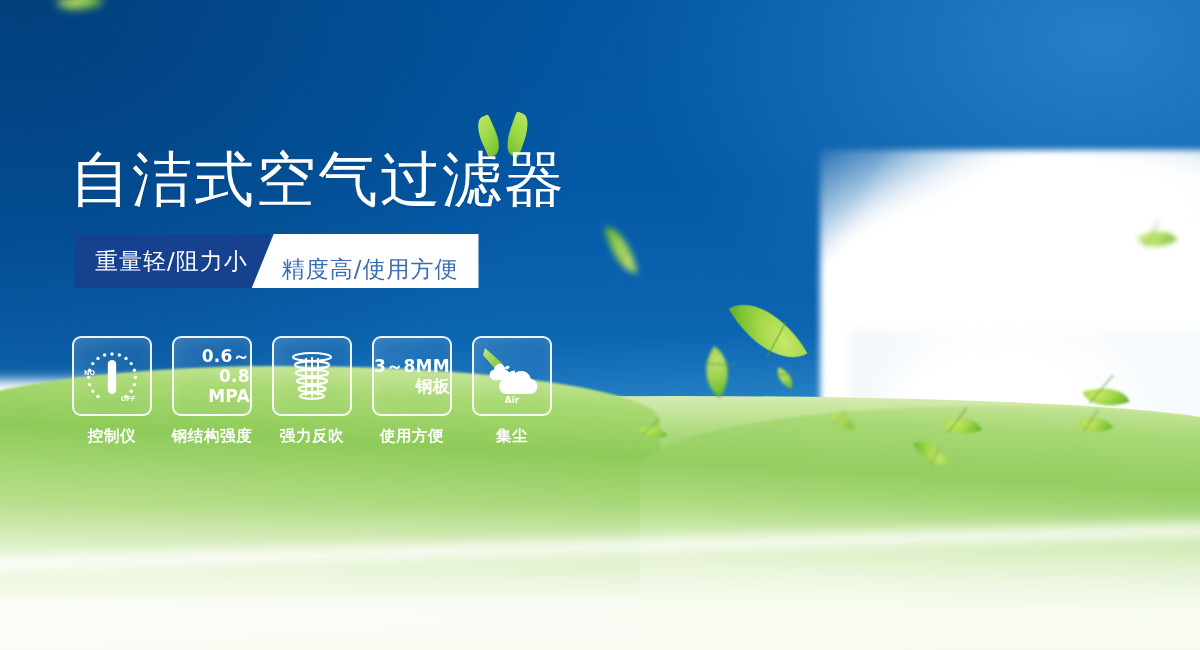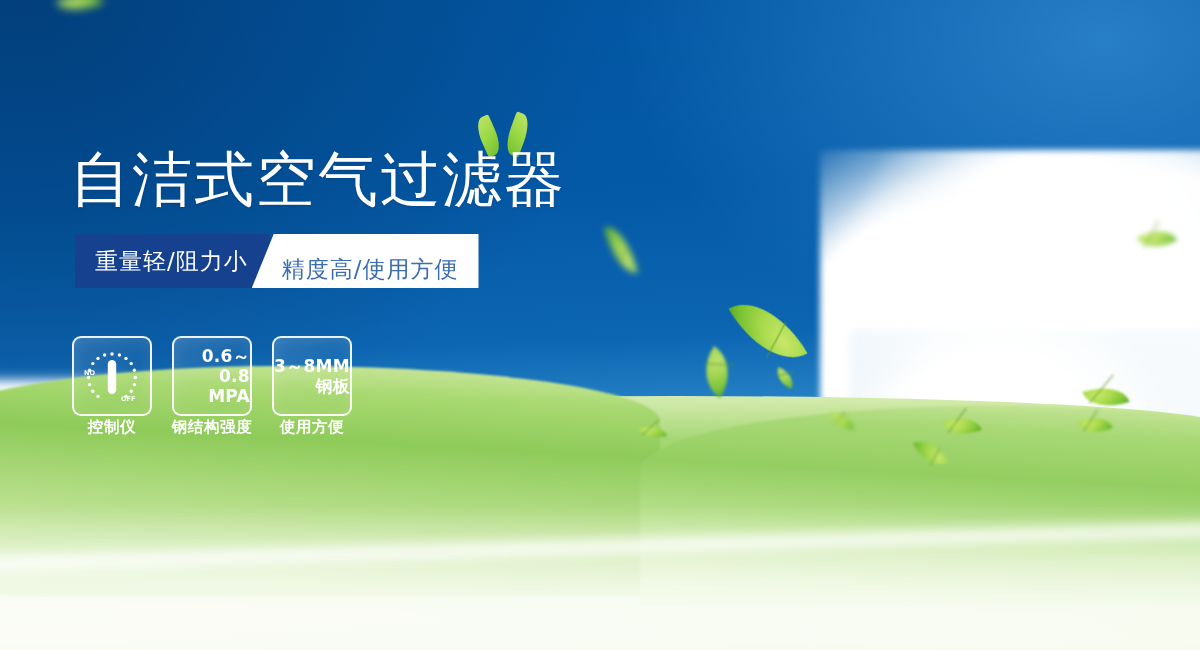--- a/index.html
+++ b/index.html
@@ -150,21 +150,21 @@
   .feature { width:80px; display:flex; flex-direction:column; align-items:center; }
   .feature-box {
     width:80px; height:80px; border:2px solid rgba(255,255,255,.92); border-radius:9px;
     background:linear-gradient(150deg, rgba(255,255,255,.14) 0%, rgba(255,255,255,.03) 55%, rgba(255,255,255,0) 100%);
     display:flex; flex-direction:column; align-items:center; justify-content:center;
     color:#ffffff; box-shadow:inset 0 0 16px rgba(255,255,255,.10);
   }
   .feature-text { text-align:right; line-height:1.18; font-size:17px; letter-spacing:.3px;
                   font-family:"DejaVu Sans","Liberation Sans",sans-serif; }
   .feature-text .ln2 { display:block;padding-left:10px; }
-  .feature-label { margin-top:1px; font-size:15.5px; color:#ffffff; white-space:nowrap; letter-spacing:.6px;
+  .feature-label { margin-top:10px; font-size:15.5px; color:#ffffff; white-space:nowrap; letter-spacing:.6px;
                    font-family:"DejaVu Sans","Liberation Sans",sans-serif; }
   .feature-icon { width:62px; height:62px; }
 </style>
 </head>
 <body>
 
 <div id="banner">
 
   <div class="cloudgroup" id="cloud-topright"></div>
   <div class="cloudgroup" id="cloud-midright"></div>
@@ -241,27 +241,68 @@
       <div class="feature">
         <div class="feature-box">
           <div class="feature-text">
             <span>0.6～0.8</span>
             <span class="ln2">MPA</span>
           </div>
         </div>
         <div class="feature-label">钢结构强度</div>
       </div>
 
+      <div class="feature">
+        <div class="feature-box">
+          <svg class="feature-icon" viewBox="0 0 62 62">
+            <g stroke="#ffffff" fill="none" stroke-width="2.1">
+              <ellipse cx="31" cy="12" rx="19" ry="4"></ellipse>
+              <ellipse cx="31" cy="20" rx="17" ry="3.6"></ellipse>
+              <ellipse cx="31" cy="28" rx="16" ry="3.4"></ellipse>
+              <ellipse cx="31" cy="36" rx="15" ry="3.2"></ellipse>
+              <ellipse cx="31" cy="44" rx="13.5" ry="3"></ellipse>
+              <ellipse cx="31" cy="51" rx="12" ry="2.8"></ellipse>
+            </g>
+            <g stroke="#ffffff" stroke-width="1.9">
+              <line x1="25" y1="13" x2="25" y2="51"></line>
+              <line x1="31" y1="12" x2="31" y2="52"></line>
+              <line x1="37" y1="13" x2="37" y2="51"></line>
+            </g>
+          </svg>
+        </div>
+        <div class="feature-label">强力反吹</div>
+      </div>
 
       <div class="feature">
         <div class="feature-box">
           <div class="feature-text">
             <span>3～8MM</span>
             <span class="ln2">钢板</span>
           </div>
         </div>
         <div class="feature-label">使用方便</div>
       </div>
 
+      <div class="feature">
+        <div class="feature-box">
+          <svg class="feature-icon" viewBox="0 0 62 62">
+            <defs>
+              <linearGradient id="sunray" x1="0" y1="0" x2="1" y2="1">
+                <stop offset="0%" stop-color="#cfe96a"></stop>
+                  <stop offset="100%" stop-color="#7dc43a"></stop>
+              </linearGradient>
+            </defs>
+            <path d="M4 3 L22 19 L16 26 L2 10 Z" fill="url(#sunray)" opacity=".95"></path>
+            <g fill="#ffffff">
+              <path d="M20 18.5c-3.6 0-6.4 2.6-6.8 5.9-2.6.5-4.6 2.7-4.6 5.4 0 3 2.5 5.5 5.6 5.5h8.9c3 0 5.5-2.5 5.5-5.5 0-2.6-1.8-4.8-4.3-5.4-.4-3.3-3.2-5.9-6.8-5.9h2.5z"></path>
+              <path d="M34 25.5c-5.1 0-9.3 3.8-9.8 8.6-3.4.7-6 3.7-6 7.3 0 4.1 3.4 7.5 7.6 7.5h23c4.2 0 7.6-3.4 7.6-7.5 0-3.8-2.8-6.9-6.5-7.4-.8-4.6-4.8-8.1-9.7-8.1-2.3 0-4.5.8-6.2 2.2z"></path>
+              <rect x="16.5" y="24.5" width="4.6" height="3" rx="1.5" transform="rotate(-22 18.8 26)"></rect>
+              <rect x="24" y="21" width="4.6" height="3" rx="1.5" transform="rotate(-22 26.3 22.5)"></rect>
+            </g>
+            <text x="31" y="58" font-size="9" fill="#ffffff" text-anchor="middle" font-family="DejaVu Sans, Liberation Sans, sans-serif">Air</text>
+          </svg>
+        </div>
+        <div class="feature-label">集尘</div>
+      </div>
 
     </div>
   </div>
 </div>
 
 </body></html>

